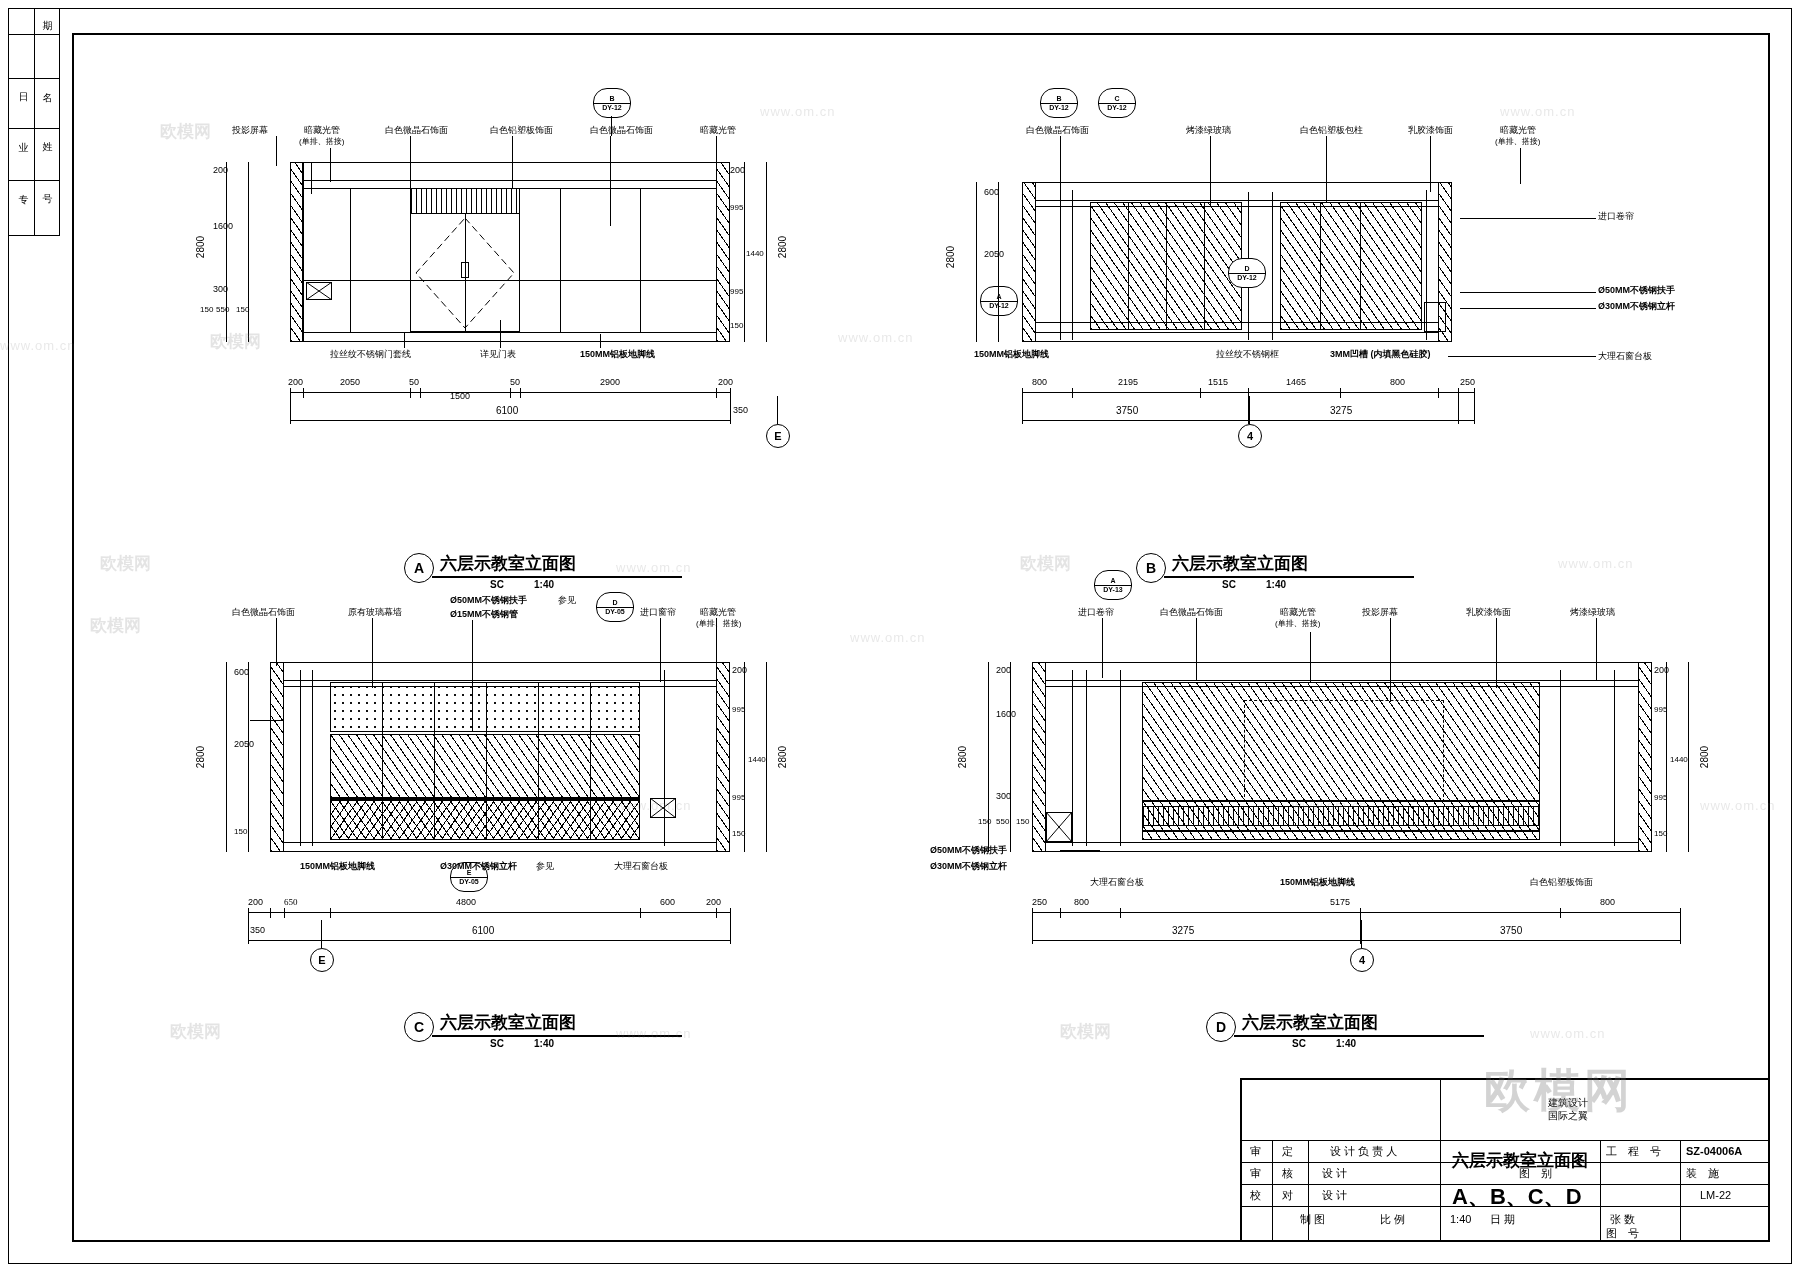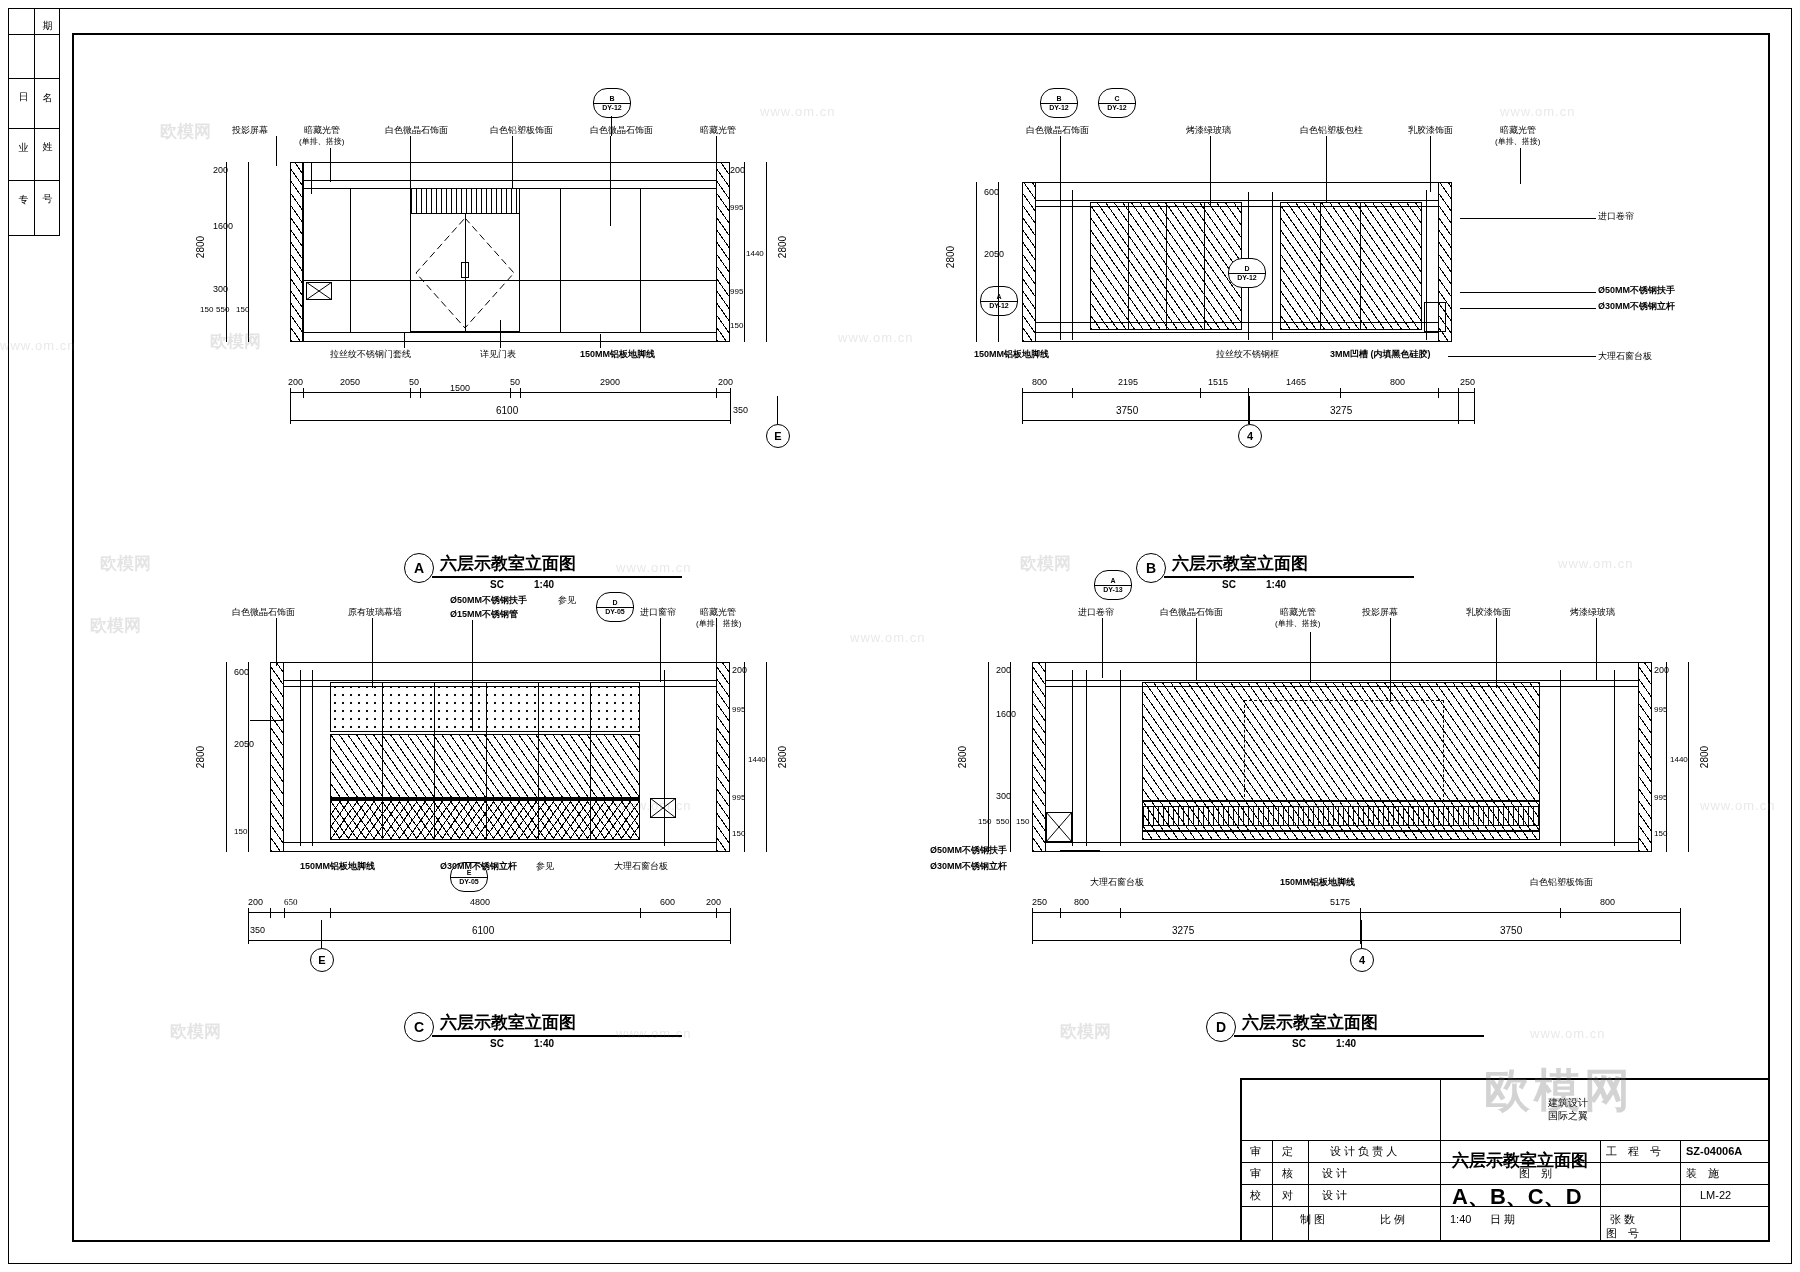--- a/index.html
+++ b/index.html
@@ -116,21 +116,21 @@
   <div class="tick" style="left:303px;top:388px;height:10px;"></div>
   <div class="tick" style="left:410px;top:388px;height:10px;"></div>
   <div class="tick" style="left:420px;top:388px;height:10px;"></div>
   <div class="tick" style="left:510px;top:388px;height:10px;"></div>
   <div class="tick" style="left:520px;top:388px;height:10px;"></div>
   <div class="tick" style="left:716px;top:388px;height:10px;"></div>
   <div class="tick" style="left:730px;top:388px;height:36px;"></div>
   <div class="txt t9" style="left:288px;top:378px;">200</div>
   <div class="txt t9" style="left:340px;top:378px;">2050</div>
   <div class="txt t9" style="left:409px;top:378px;">50</div>
-  <div class="txt t9" style="left:450px;top:384px;text-align:center;">1500</div>
+  <div class="txt t9" style="left:450px;top:392px;text-align:center;">1500</div>
   <div class="txt t9" style="left:510px;top:378px;">50</div>
   <div class="txt t9" style="left:600px;top:378px;">2900</div>
   <div class="txt t9" style="left:718px;top:378px;">200</div>
   <div class="txt t10" style="left:496px;top:406px;">6100</div>
   <div class="txt t9" style="left:733px;top:406px;">350</div>
 
   <div class="dimline" style="left:226px;top:162px;width:1px;height:180px;background:#000;"></div>
   <div class="dimline" style="left:248px;top:162px;width:1px;height:180px;background:#000;"></div>
   <div class="txt t9" style="left:213px;top:166px;">200</div>
   <div class="txt t9" style="left:213px;top:222px;">1600</div>
@@ -313,21 +313,21 @@
   <div class="dimline" style="left:248px;top:940px;width:482px;"></div>
   <div class="tick" style="left:248px;top:908px;height:36px;"></div>
   <div class="tick" style="left:270px;top:908px;height:10px;"></div>
   <div class="tick" style="left:284px;top:908px;height:10px;"></div>
   <div class="tick" style="left:330px;top:908px;height:10px;"></div>
   <div class="tick" style="left:640px;top:908px;height:10px;"></div>
   <div class="tick" style="left:716px;top:908px;height:10px;"></div>
   <div class="tick" style="left:730px;top:908px;height:36px;"></div>
   <div class="txt t9" style="left:248px;top:898px;">200</div>
   <div class="txt t9" style="left:284px;top:898px;font-family:Liberation Serif, serif;">650</div>
-  <div class="txt t9" style="left:470px;top:898px;">4800</div>
+  <div class="txt t9" style="left:456px;top:898px;">4800</div>
   <div class="txt t9" style="left:660px;top:898px;">600</div>
   <div class="txt t9" style="left:706px;top:898px;">200</div>
   <div class="txt t10" style="left:472px;top:926px;">6100</div>
   <div class="txt t9" style="left:250px;top:926px;">350</div>
 
   <div class="dimline" style="left:226px;top:662px;width:1px;height:190px;background:#000;"></div>
   <div class="dimline" style="left:248px;top:662px;width:1px;height:190px;background:#000;"></div>
   <div class="txt t9" style="left:234px;top:668px;">600</div>
   <div class="txt t9" style="left:234px;top:740px;">2050</div>
   <div class="txt t8" style="left:234px;top:828px;">150</div>

